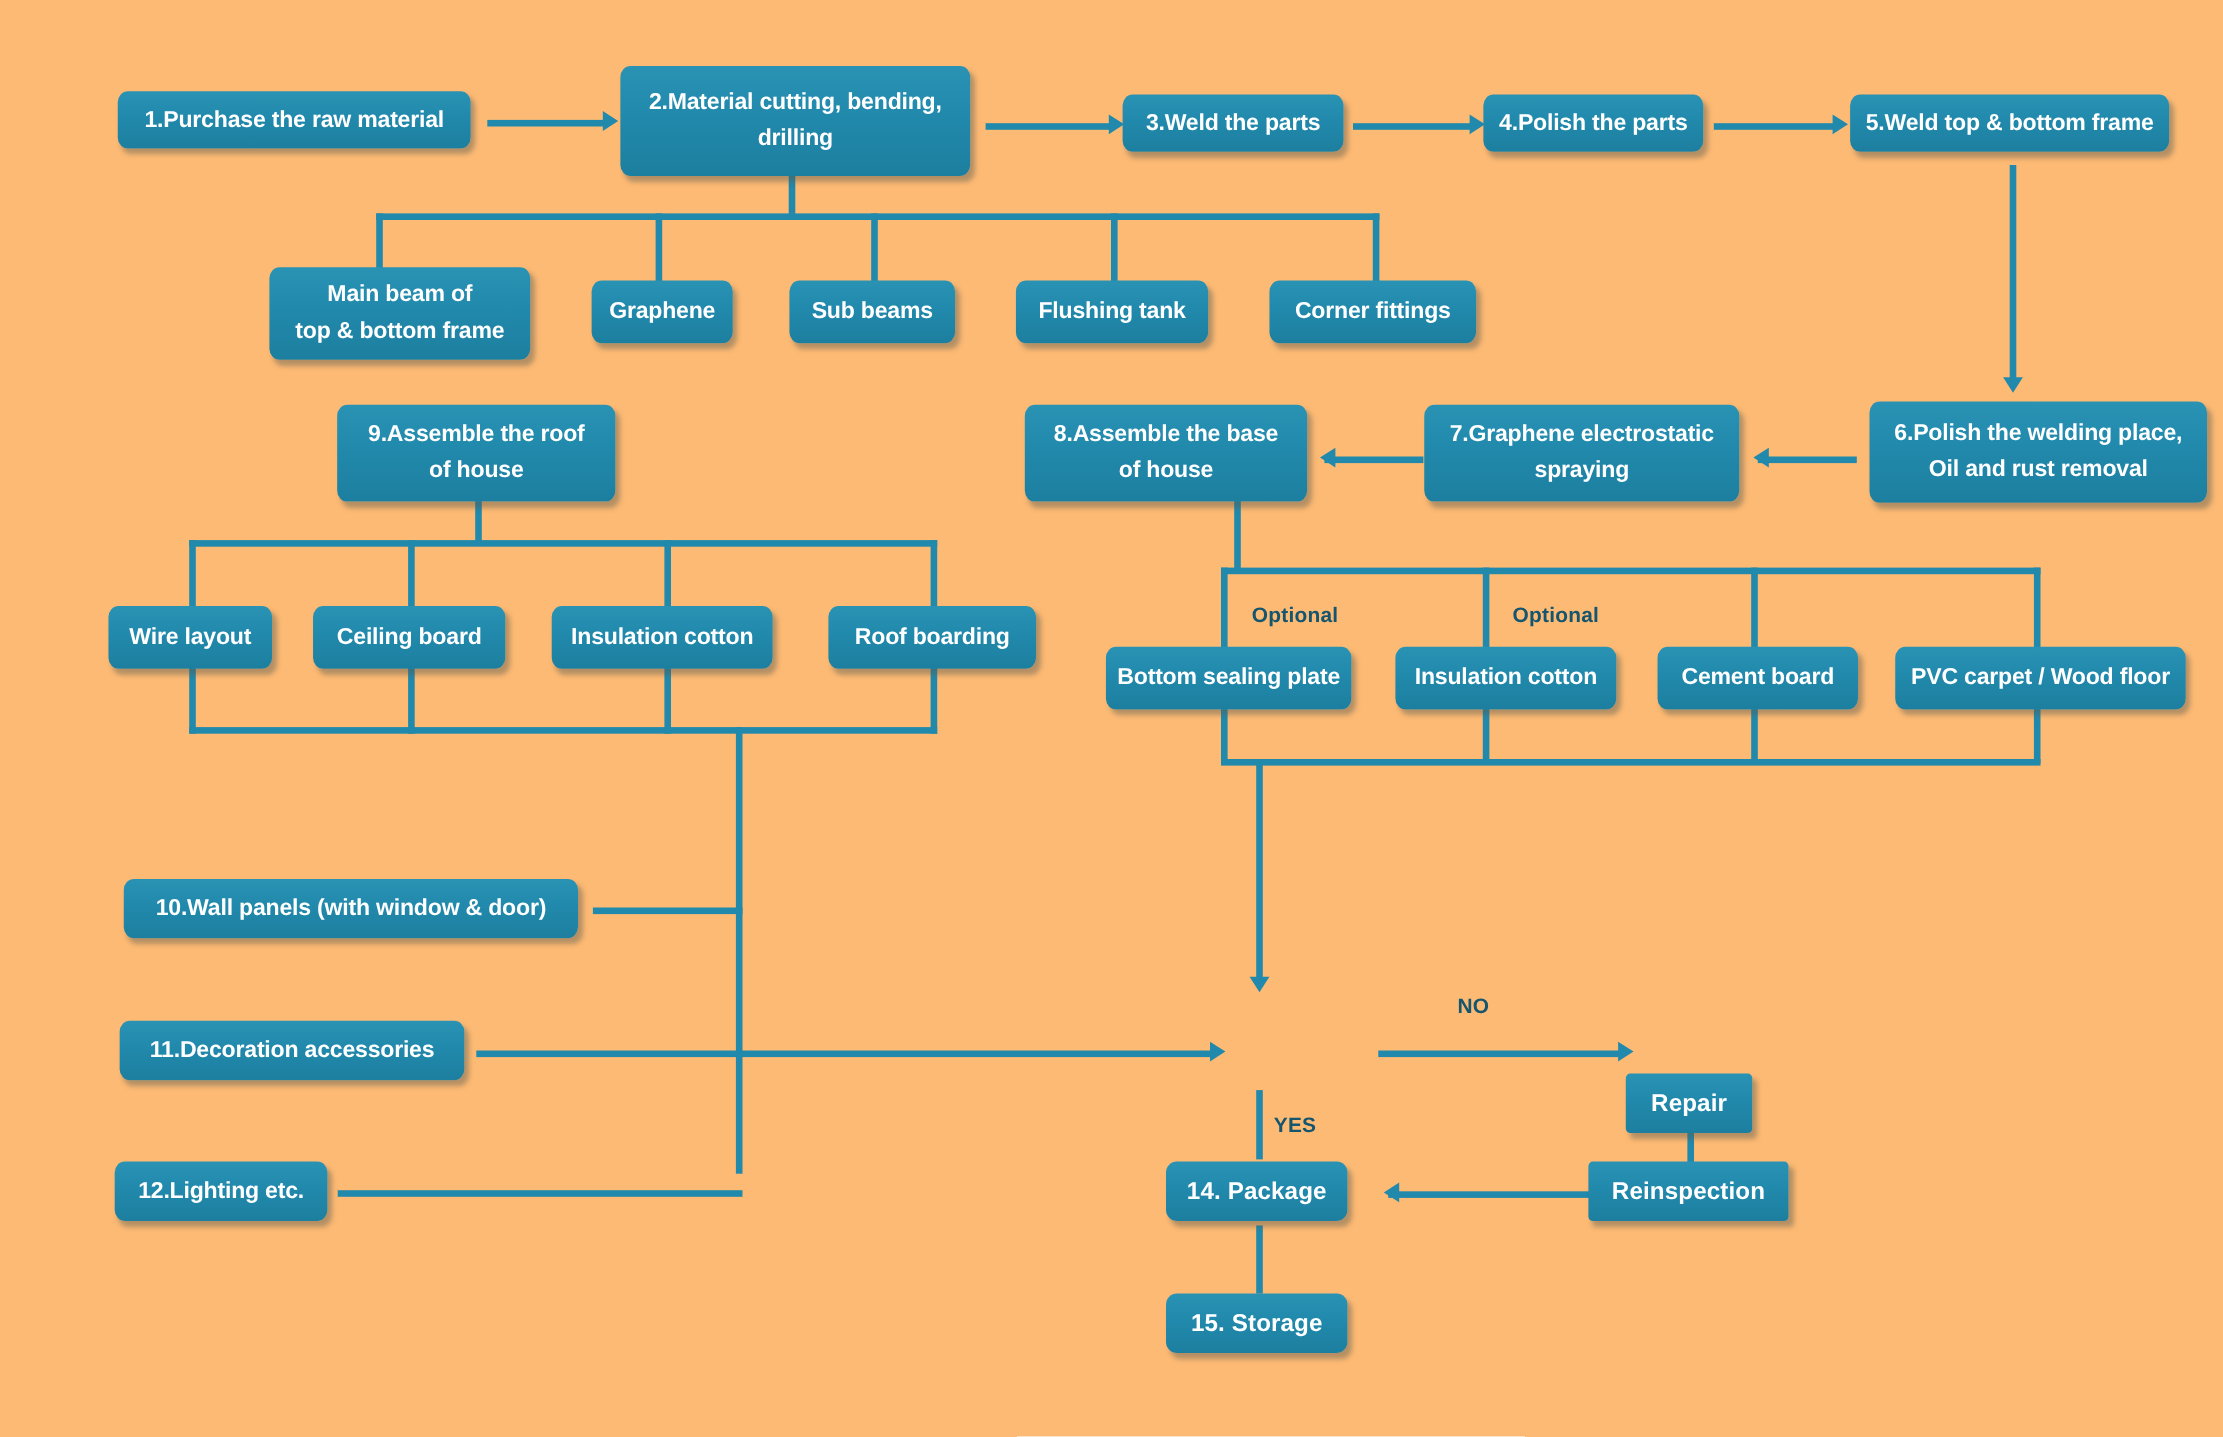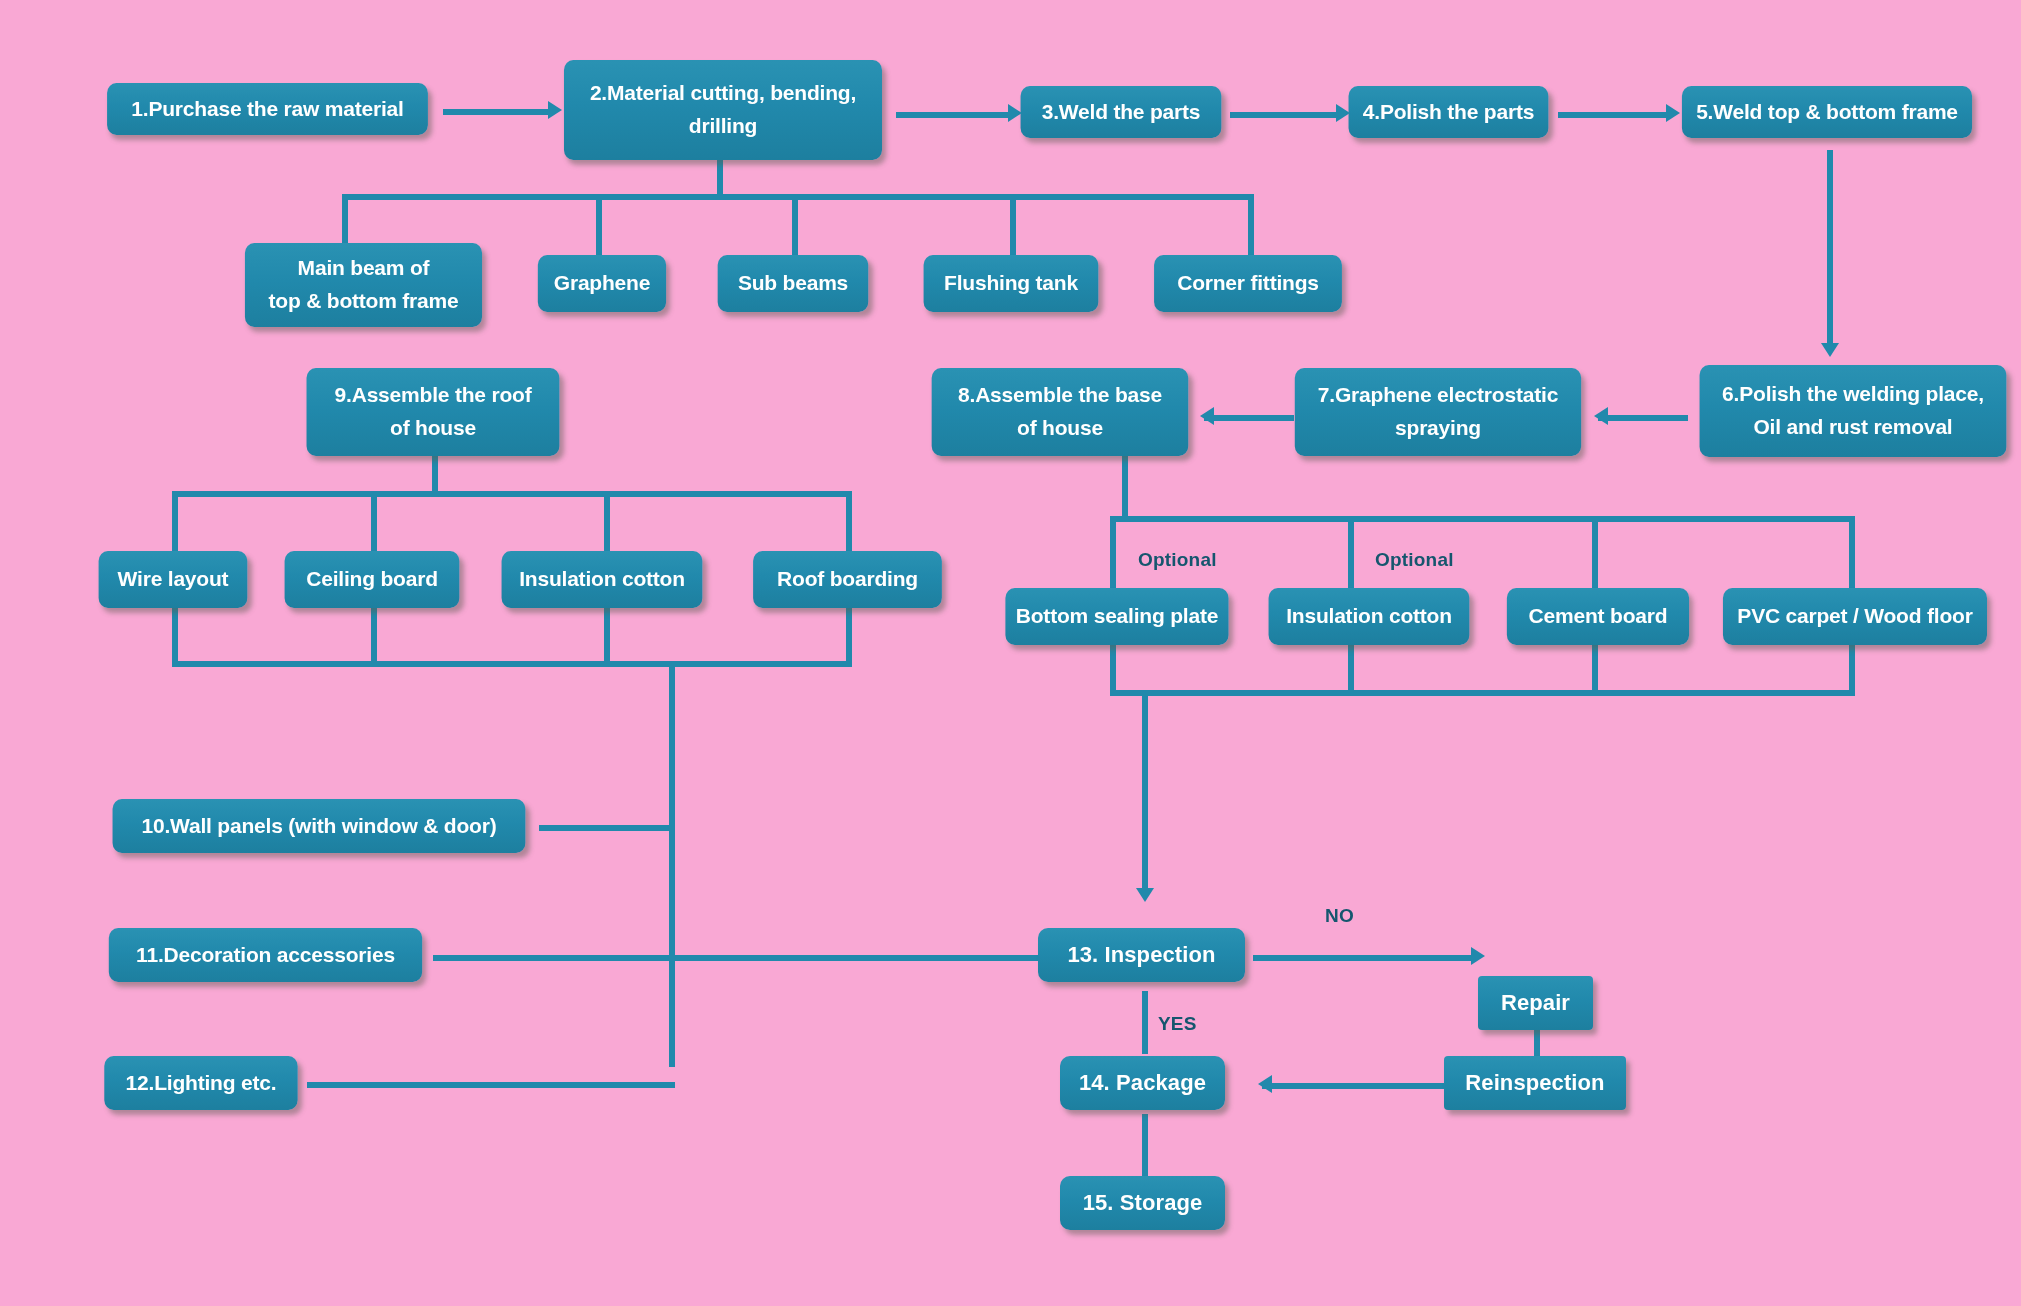--- a/index.html
+++ b/index.html
@@ -3,21 +3,21 @@
 <meta charset="utf-8">
 <style>
   html,body{margin:0;padding:0;background:#ffffff;}
   body{
     font-family:"Liberation Sans","DejaVu Sans",sans-serif;
   }
   #stage{
     position:relative;
     width:2021px;
     height:1306px;
-    background:#f9a8d4;
+    background:#fdba74;
     overflow:hidden;
   }
   
   .node{
     position:absolute;
     box-sizing:border-box;
     background:linear-gradient(180deg,#2a92b3 0%,#2189ac 45%,#1d7f9f 100%);
     border-radius:10px;
     color:#ffffff;
     font-weight:bold;
@@ -260,23 +260,20 @@
   </div>
 
   <div class="node" style="left:97px;top:928px;width:337px;height:54px;font-size:21px;">
     <span>11.Decoration accessories</span>
   </div>
 
   <div class="node" style="left:97px;top:1056px;width:208px;height:54px;font-size:21px;">
     <span>12.Lighting etc.</span>
   </div>
 
-  <div class="node wide-font" style="left:1038px;top:928px;width:207px;height:54px;font-size:22px;">
-    <span>13. Inspection</span>
-  </div>
 
   <div class="node wide-font sq" style="left:1478px;top:928px;width:115px;height:54px;font-size:22px;margin-top:48px;">
     <span>Repair</span>
   </div>
 
   <div class="node wide-font" style="left:1060px;top:1056px;width:165px;height:54px;font-size:22px;text-align:center;">
     <span>14. Package</span>
   </div>
 
   <div class="node wide-font sq" style="left:1444px;top:1056px;width:182px;height:54px;font-size:22px;">

